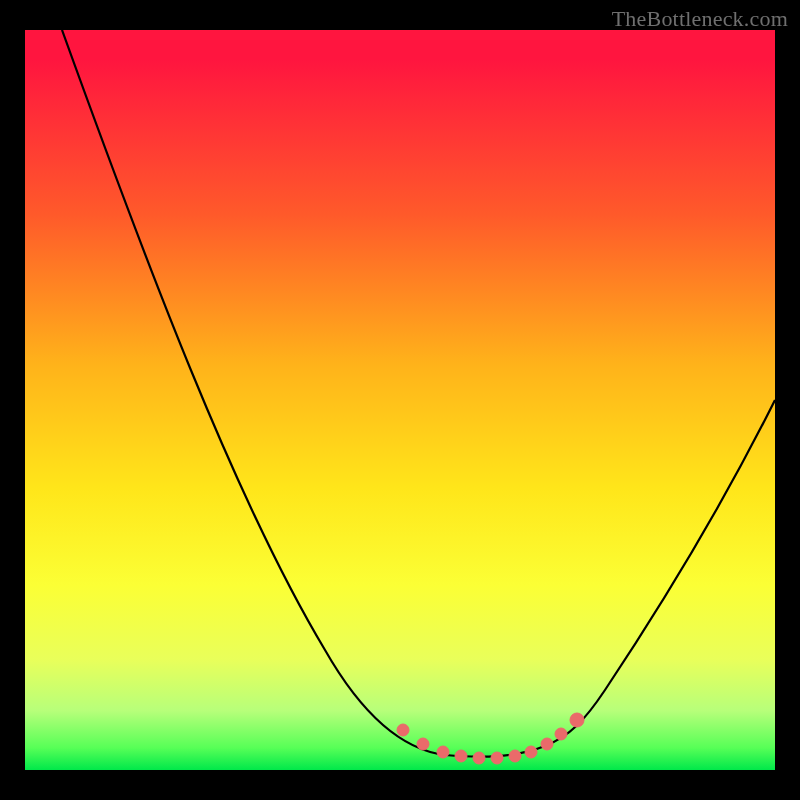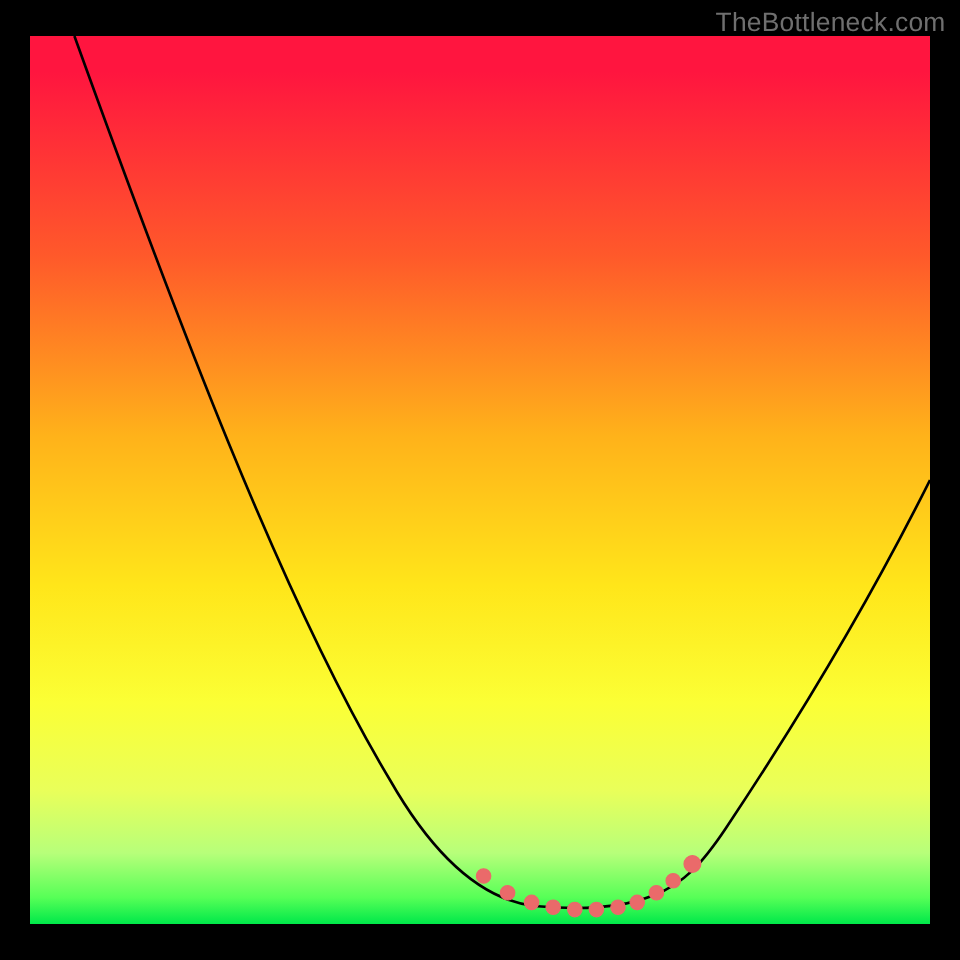--- a/index.html
+++ b/index.html
@@ -9,20 +9,21 @@
     height: 800px;
     background: #000;
     font-family: Arial, Helvetica, sans-serif;
     overflow: hidden;
   }
   .frame {
     position: relative;
     width: 800px;
     height: 800px;
     background: #000;
+    font-family: Liberation Serif, serif;
   }
   .plot {
     position: absolute;
     left: 25px;
     top: 30px;
     width: 750px;
     height: 740px;
     background: linear-gradient(to bottom,
       #ff153f 0%,
       #ff153f 4%,

